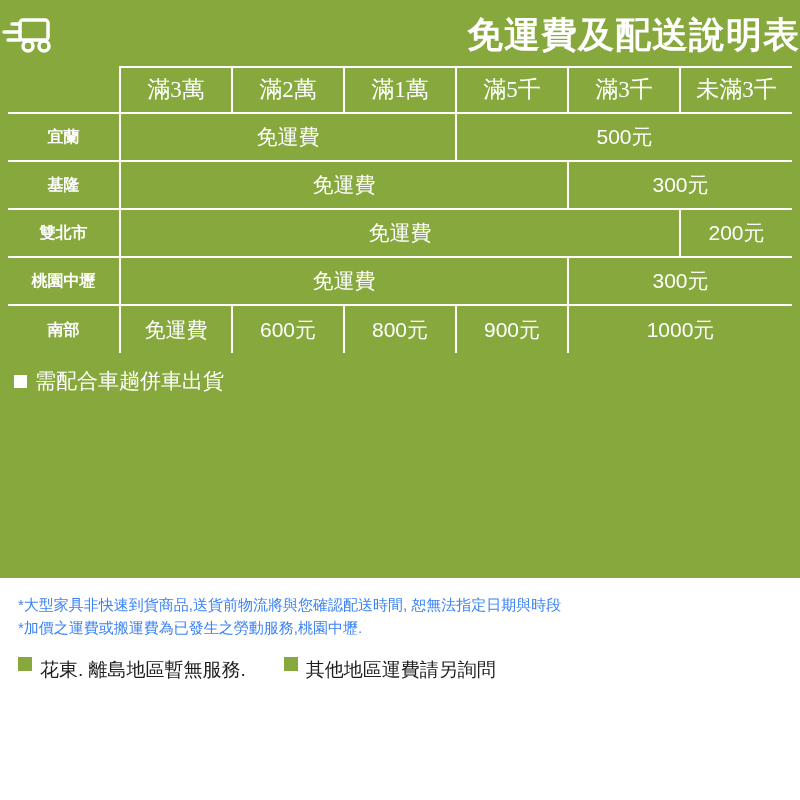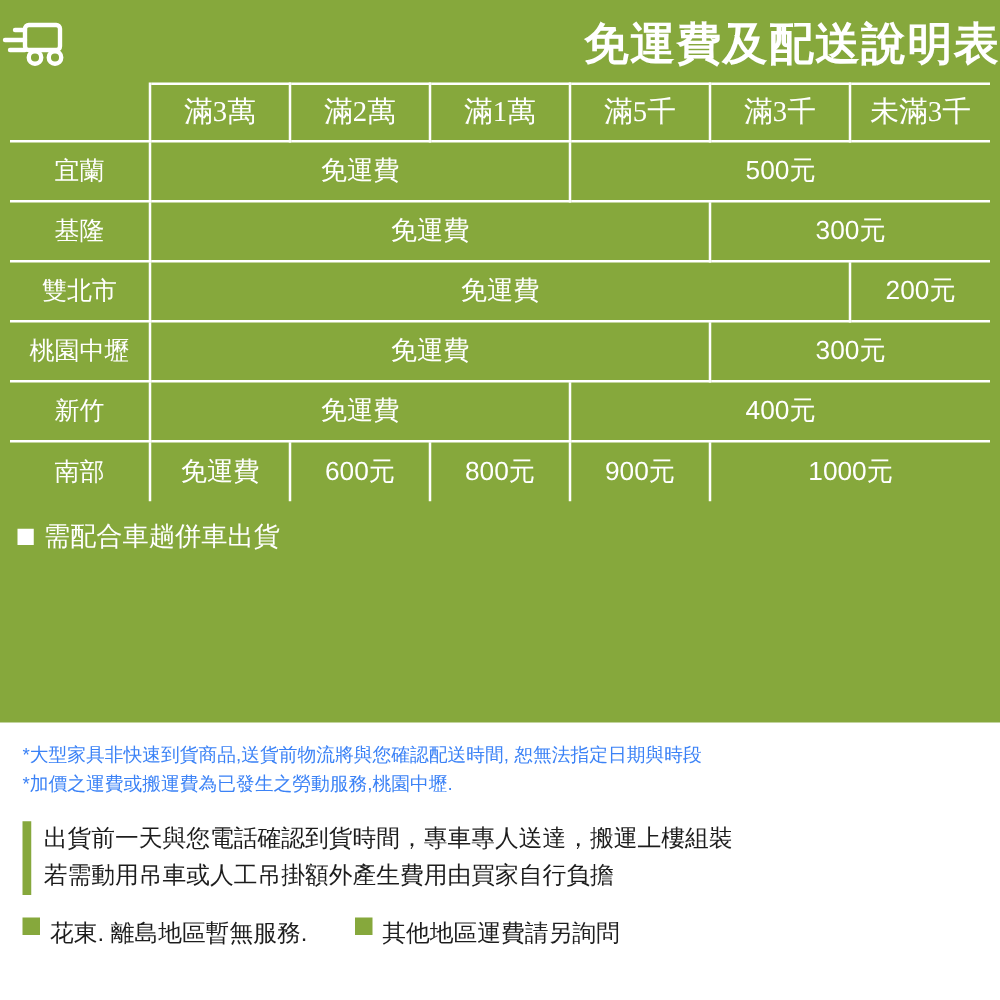--- a/index.html
+++ b/index.html
@@ -62,22 +62,22 @@
     height: 48px;
     padding: 0 2px;
     box-sizing: border-box;
     line-height: 1.1;
   }
   table.fee-table tr.head td {
     font-size: 23px;
     height: 46px;
   }
   table.fee-table td.rowhead {
-    font-size: 20px;
-    font-weight: normal;
+    font-size: 16px;
+    font-weight: bold;
   }
   table.fee-table td.corner {
     border-left: 0;
     border-top: 0;
     border-color: #ffffff;
   }
   table.fee-table tr:first-child td {
     border-top: 2px solid #ffffff;
     font-family: Liberation Serif, serif;
   }
@@ -216,25 +216,20 @@
           <td class="rowhead">雙北市</td>
           <td colspan="5">免運費</td>
           <td>200元</td>
         </tr>
         <tr>
           <td class="rowhead">桃園中壢</td>
           <td colspan="4">免運費</td>
           <td colspan="2">300元</td>
         </tr>
         <tr>
-          <td class="rowhead">新竹</td>
-          <td colspan="3">免運費</td>
-          <td colspan="3">400元</td>
-        </tr>
-        <tr>
           <td class="rowhead">南部</td>
           <td>免運費</td>
           <td>600元</td>
           <td>800元</td>
           <td>900元</td>
           <td colspan="2">1000元</td>
         </tr>
       </tbody>
   </table>
 
@@ -242,27 +237,20 @@
     <div class="note-row">
       <span class="sq"></span>
       <span class="note-text">需配合車趟併車出貨</span>
     </div>
   </div>
 
   <div class="white-panel">
     <div class="small-note">*大型家具非快速到貨商品,送貨前物流將與您確認配送時間, 恕無法指定日期與時段</div>
     <div class="small-note">*加價之運費或搬運費為已發生之勞動服務,桃園中壢.</div>
 
-    <div class="highlight-block">
-      <span class="vbar"></span>
-      <div class="highlight-lines">
-        <div>出貨前一天與您電話確認到貨時間，專車專人送達，搬運上樓組裝</div>
-        <div>若需動用吊車或人工吊掛額外產生費用由買家自行負擔</div>
-      </div>
-    </div>
 
     <div class="bottom-row">
       <span class="sq-green"></span>
       <span class="bottom-text">花東. 離島地區暫無服務.</span>
       <span class="bottom-gap"></span>
       <span class="sq-green"></span>
       <span class="bottom-text">其他地區運費請另詢問</span>
     </div>
   </div>
 

